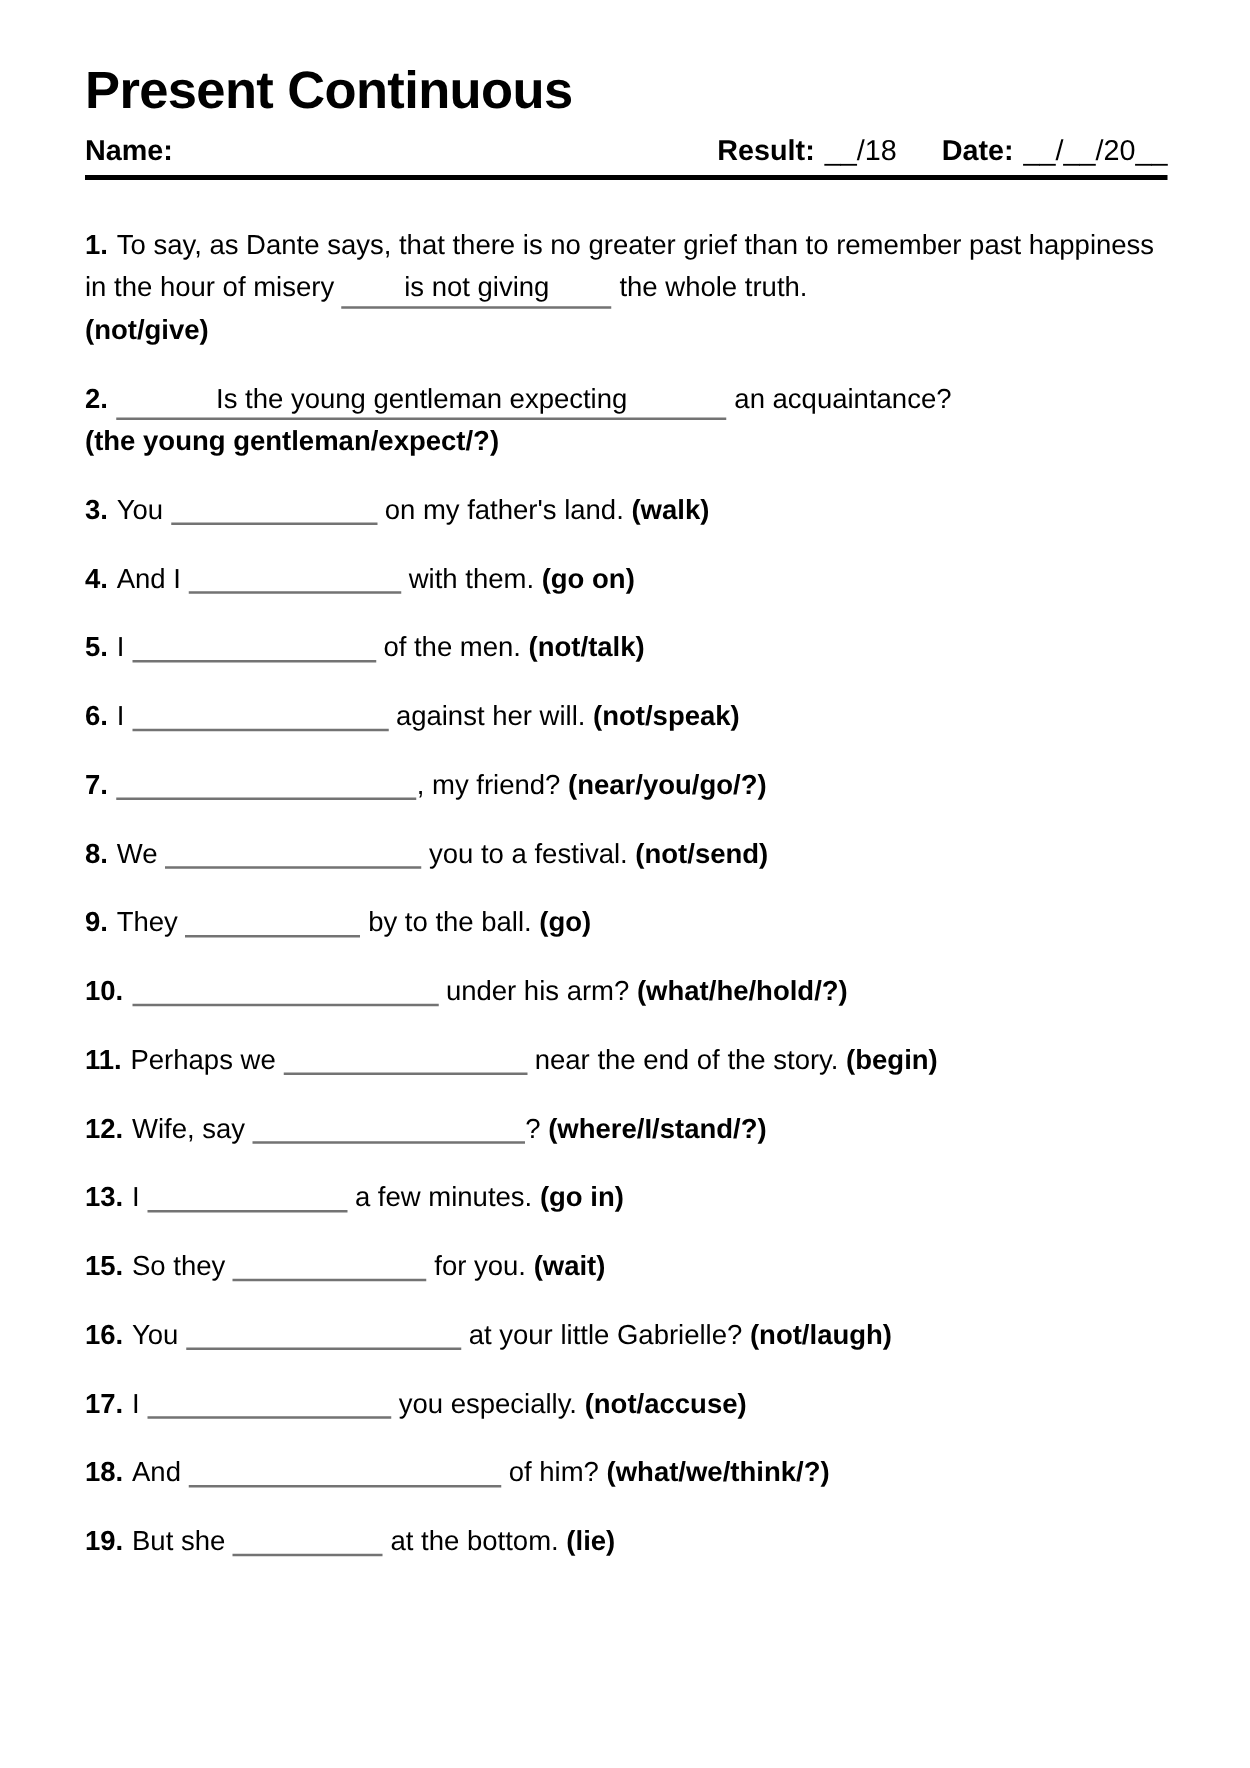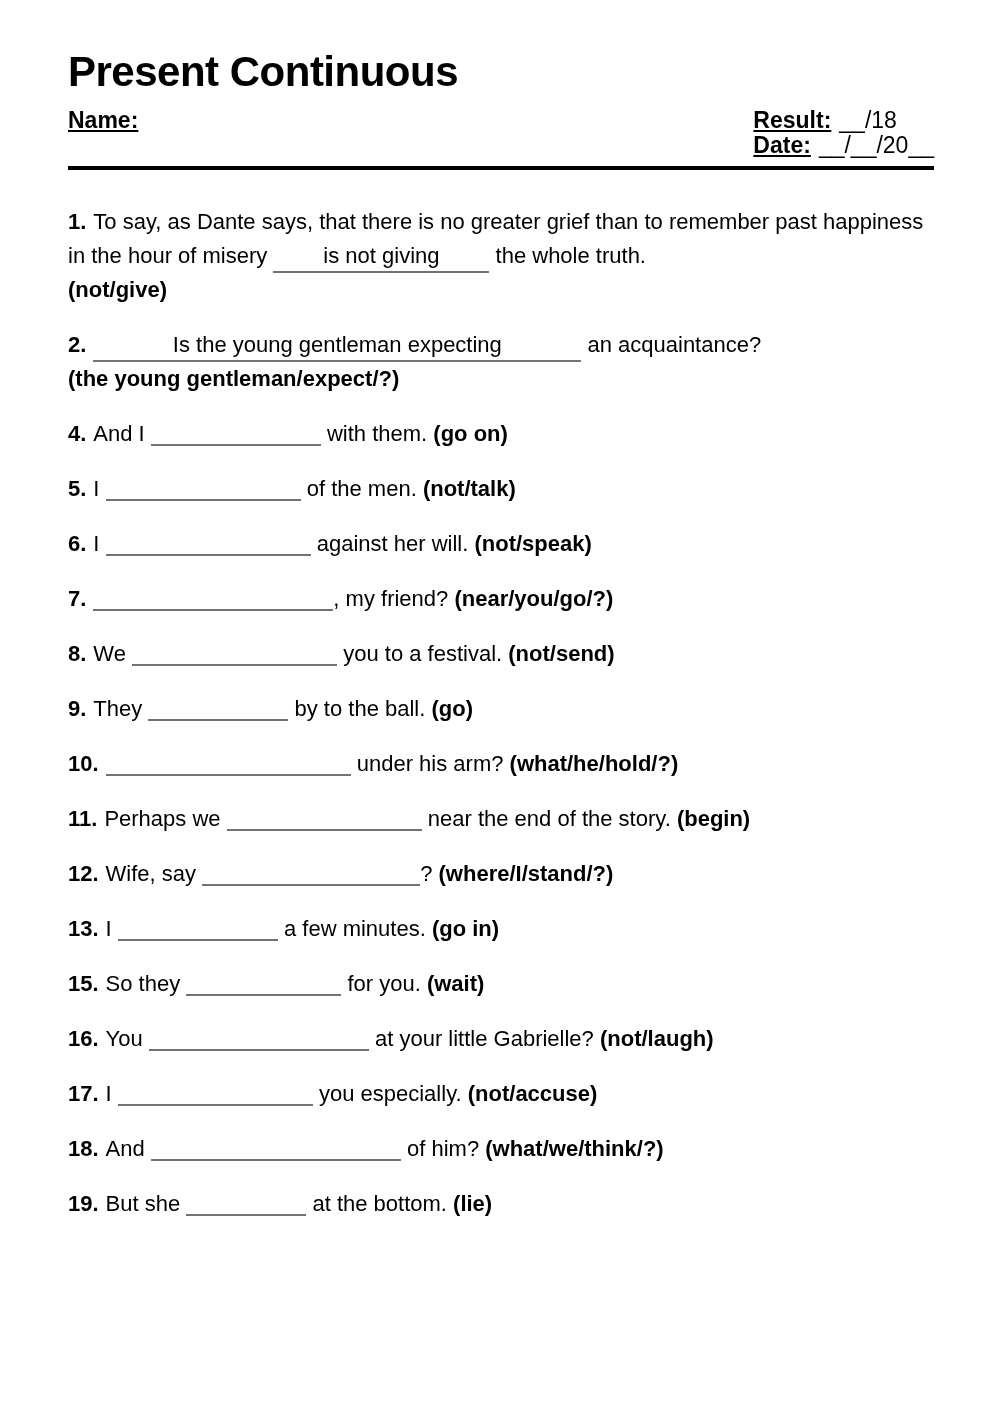--- a/index.html
+++ b/index.html
@@ -24,23 +24,23 @@
     line-height: 1.05;
     margin-bottom: 14px;
   }
   .meta-row {
     display: flex;
     justify-content: space-between;
     align-items: baseline;
     font-size: 23px;
     line-height: 1.1;
   }
-  .meta-label { font-weight: bold; text-decoration: underline; }
+  .meta-label { font-weight: bold; }
   .meta-value { font-weight: normal; white-space: pre; }
-  .meta-right { display: flex; align-items: baseline; flex-direction: column; }
+  .meta-right { display: flex; align-items: baseline; }
   .meta-group { display: flex; align-items: baseline; }
   .meta-group + .meta-group { margin-left: 36px; }
   .meta-group .meta-value { margin-left: 8px; }
   .head-rule {
     border: none;
     border-top: 4px solid #000000;
     margin-top: 7px;
     margin-bottom: 35px;
   }
   .question {
@@ -86,20 +86,21 @@
         <span class="meta-value">__/__/20__</span>
       </span>
     </span>
   </div>
 
   <hr class="head-rule">
 
   <div id="question-list">
       <p class="question"><span class="qnum">1.</span><span>To say, as Dante says, that there is no greater grief than to remember past happiness in the hour of misery </span><span class="blank filled" style="width: 216px;">is not giving</span><span> the whole truth.</span><br><span class="hint">(not/give)</span></p>
       <p class="question"><span class="qnum">2.</span><span class="blank filled" style="width: 488px;">Is the young gentleman expecting</span><span> an acquaintance?</span><br><span class="hint">(the young gentleman/expect/?)</span></p>
+      <p class="question"><span class="qnum">3.</span><span>You </span><span class="blank" style="width: 165px;"></span><span> on my father's land. </span><span class="hint">(walk)</span></p>
       <p class="question"><span class="qnum">4.</span><span>And I </span><span class="blank" style="width: 170px;"></span><span> with them. </span><span class="hint">(go on)</span></p>
       <p class="question"><span class="qnum">5.</span><span>I </span><span class="blank" style="width: 195px;"></span><span> of the men. </span><span class="hint">(not/talk)</span></p>
       <p class="question"><span class="qnum">6.</span><span>I </span><span class="blank" style="width: 205px;"></span><span> against her will. </span><span class="hint">(not/speak)</span></p>
       <p class="question"><span class="qnum">7.</span><span class="blank" style="width: 240px;"></span><span>, my friend? </span><span class="hint">(near/you/go/?)</span></p>
       <p class="question"><span class="qnum">8.</span><span>We </span><span class="blank" style="width: 205px;"></span><span> you to a festival. </span><span class="hint">(not/send)</span></p>
       <p class="question"><span class="qnum">9.</span><span>They </span><span class="blank" style="width: 140px;"></span><span> by to the ball. </span><span class="hint">(go)</span></p>
       <p class="question"><span class="qnum">10.</span><span class="blank" style="width: 245px;"></span><span> under his arm? </span><span class="hint">(what/he/hold/?)</span></p>
       <p class="question"><span class="qnum">11.</span><span>Perhaps we </span><span class="blank" style="width: 195px;"></span><span> near the end of the story. </span><span class="hint">(begin)</span></p>
       <p class="question"><span class="qnum">12.</span><span>Wife, say </span><span class="blank" style="width: 218px;"></span><span>? </span><span class="hint">(where/I/stand/?)</span></p>
       <p class="question"><span class="qnum">13.</span><span>I </span><span class="blank" style="width: 160px;"></span><span> a few minutes. </span><span class="hint">(go in)</span></p>

